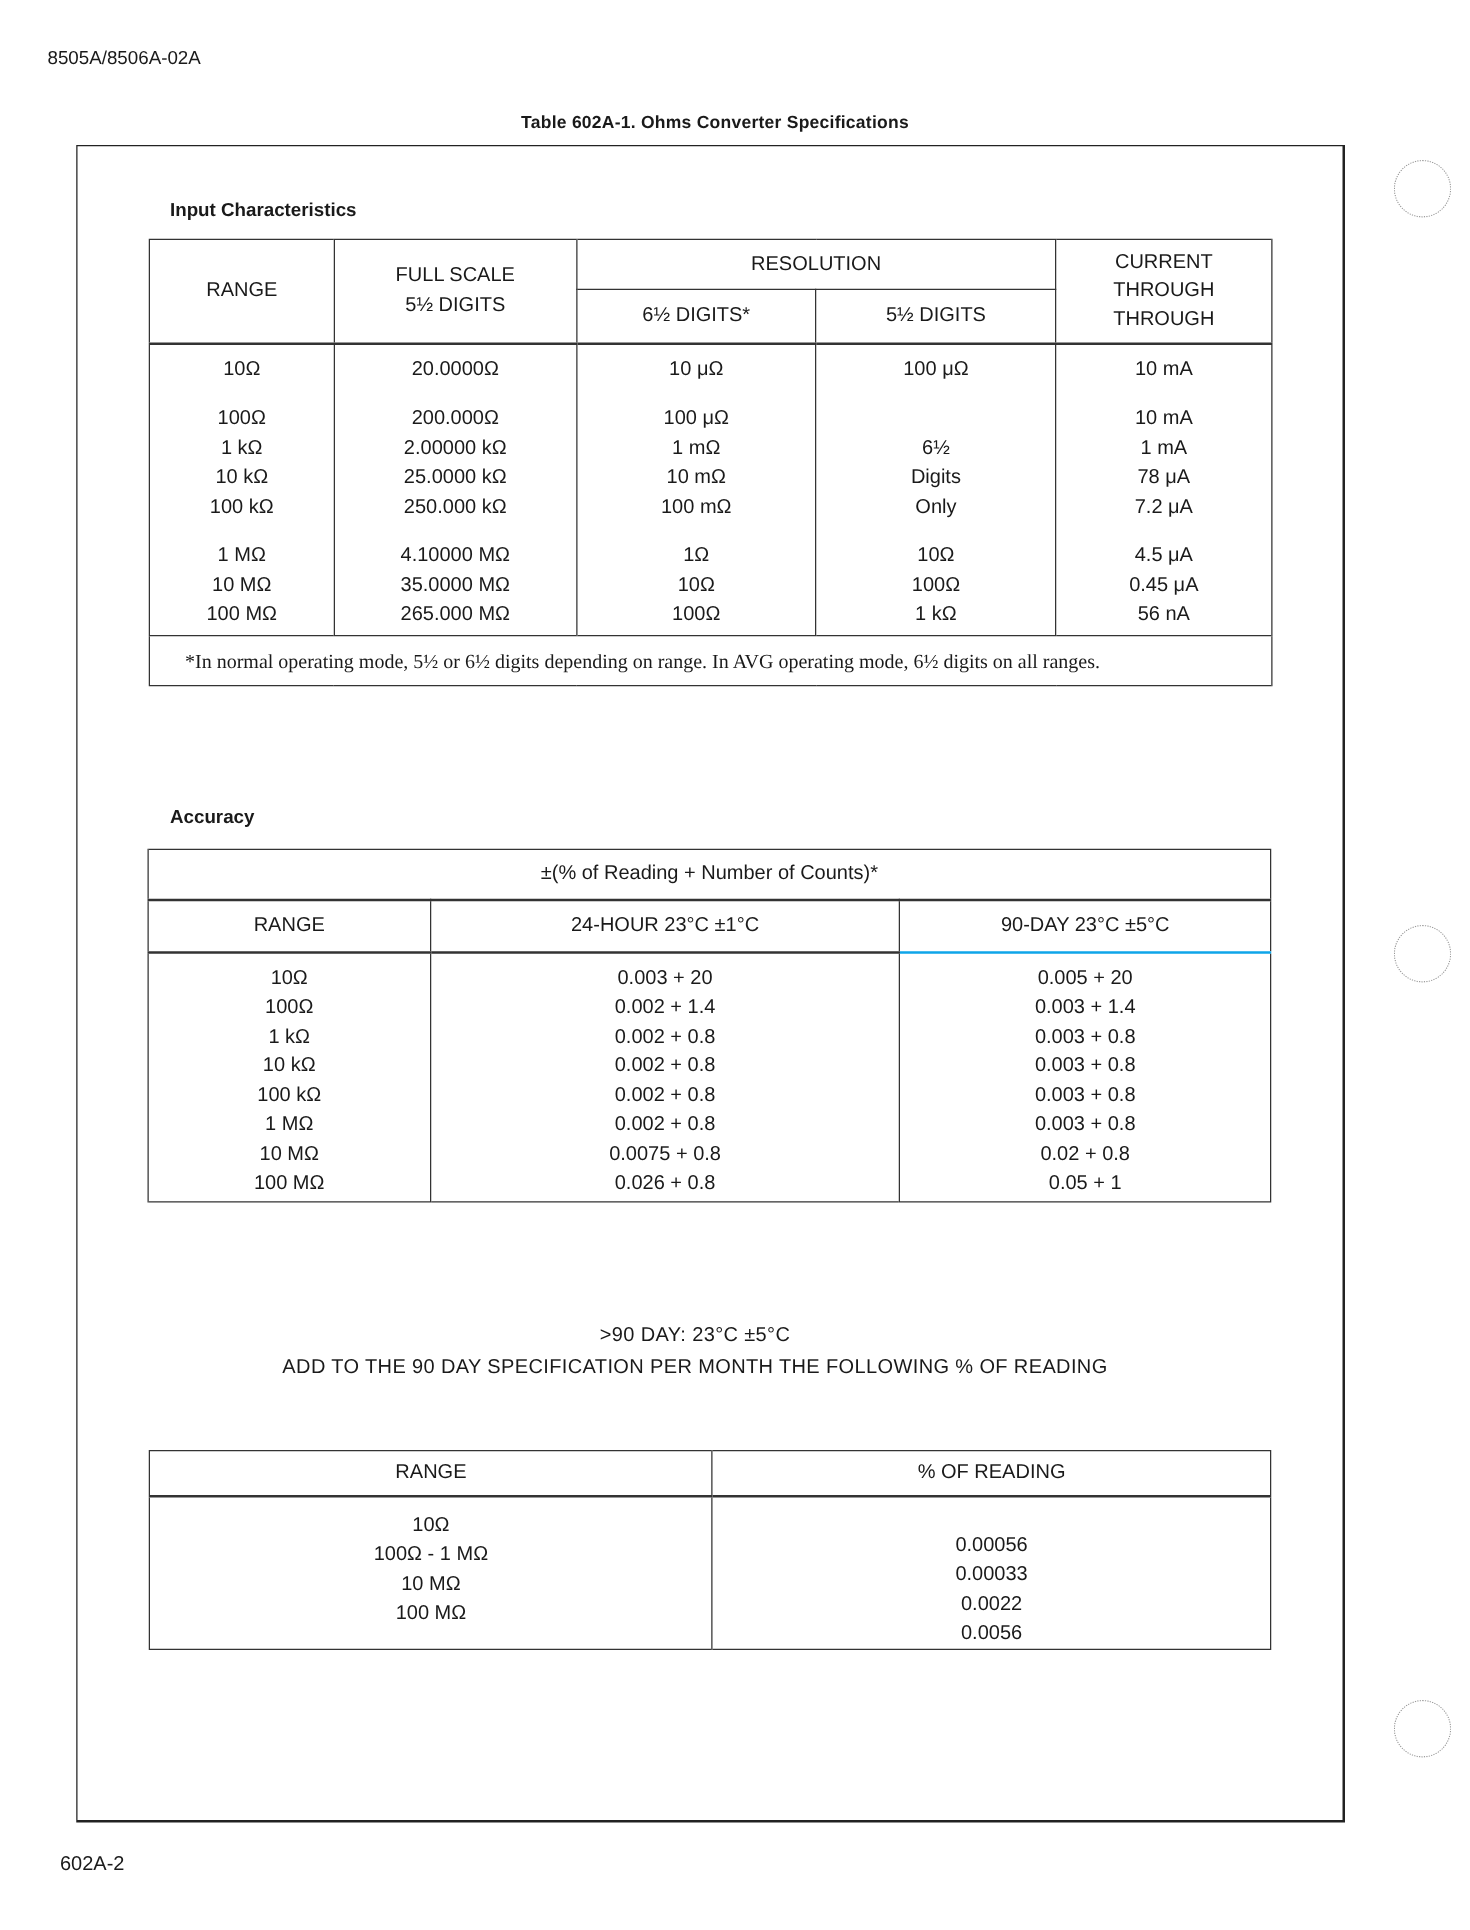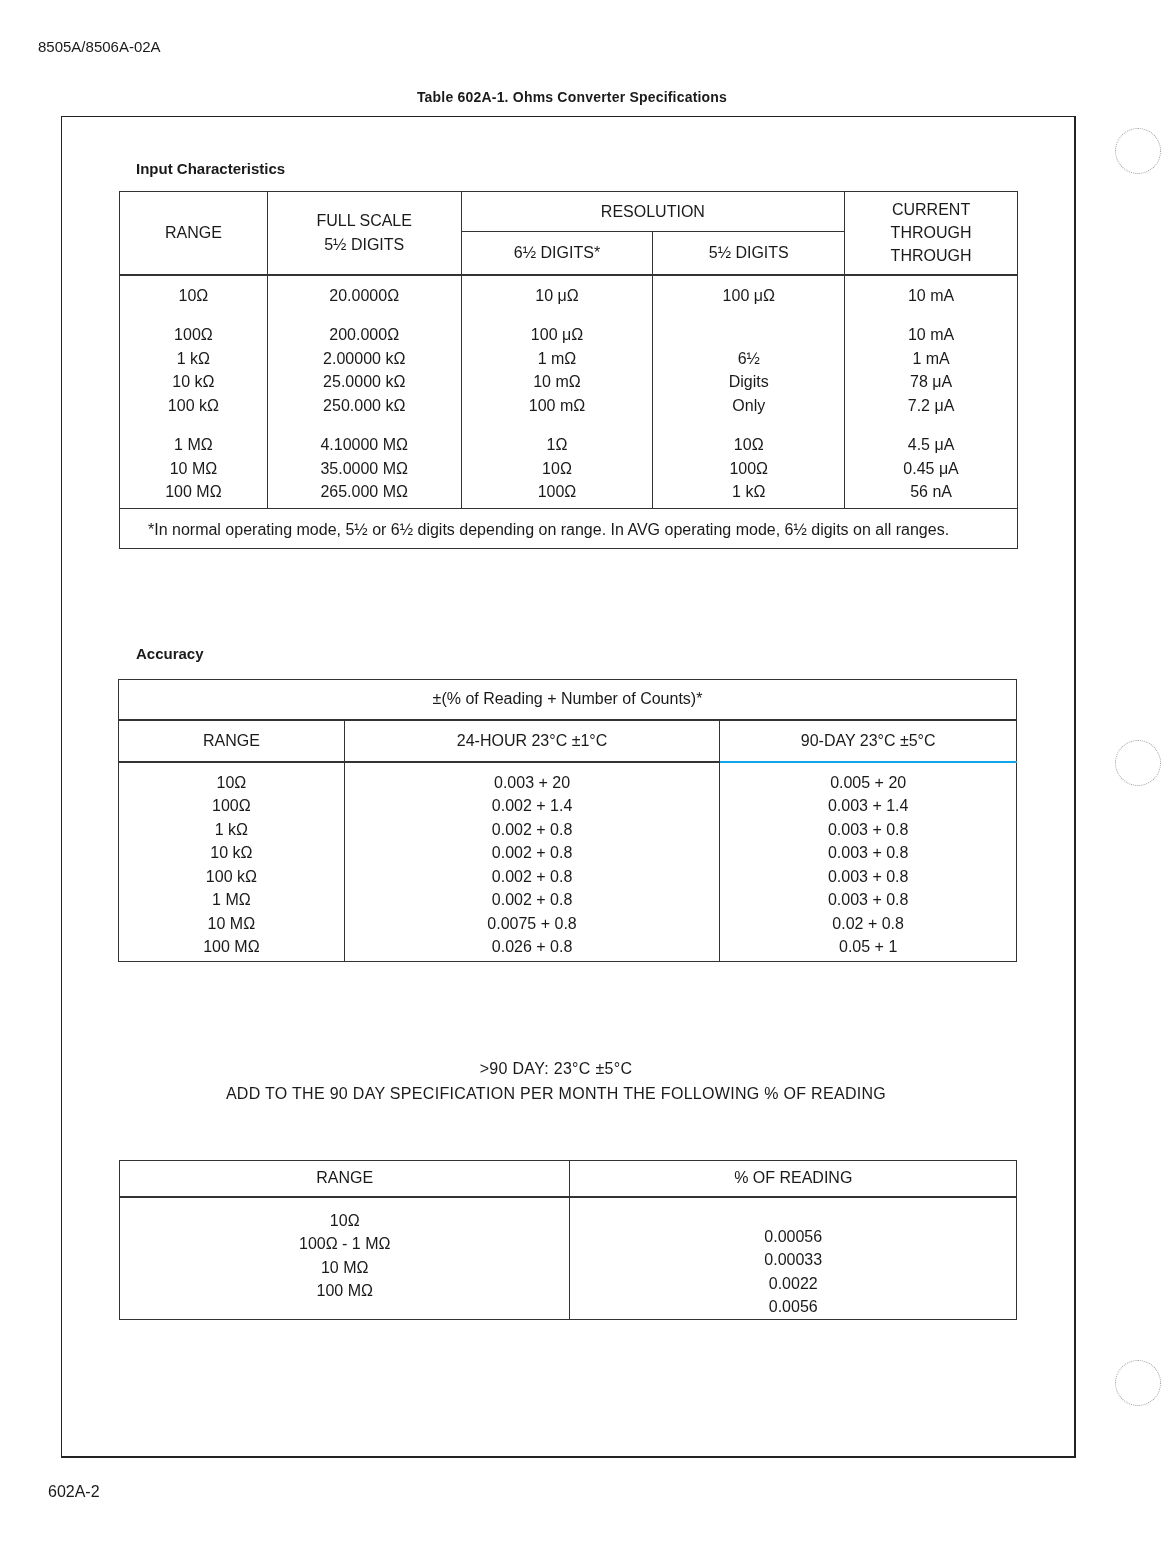--- a/index.html
+++ b/index.html
@@ -22,21 +22,21 @@
     border: 1px dotted #999; box-sizing: border-box;
   }
   .section-label { position: absolute; left: 136px; font-size: 15px; font-weight: bold; }
   table.spec { position: absolute; border-collapse: collapse; font-size: 16px; }
   table.spec td, table.spec th {
     border-left: 1.5px solid #333; border-right: 1.5px solid #333;
     text-align: center; font-weight: normal; padding: 0; vertical-align: middle;
   }
   table.spec { border: 1.5px solid #333; }
   .cellstack div { height: 23.5px; line-height: 23.5px; }
-  .footnote-cell { text-align: left !important; padding: 8px 8px 6px 28px !important; line-height: 25px; border-top: 1.5px solid #333; }
+  .footnote-cell { text-align: left !important; padding: 8px 8px 6px 28px !important; line-height: 25px; border-top: 1.5px solid #333; font-family: Liberation Serif, serif; }
   .center-note { position: absolute; left: 0; width: 1112px; text-align: center; font-size: 16px; letter-spacing: 0.3px; }
 </style>
 </head>
 <body>
 
 <div class="doc-id">8505A/8506A-02A</div>
 <div class="table-title">Table 602A-1. Ohms Converter Specifications</div>
 
 <div class="frame"></div>
 

